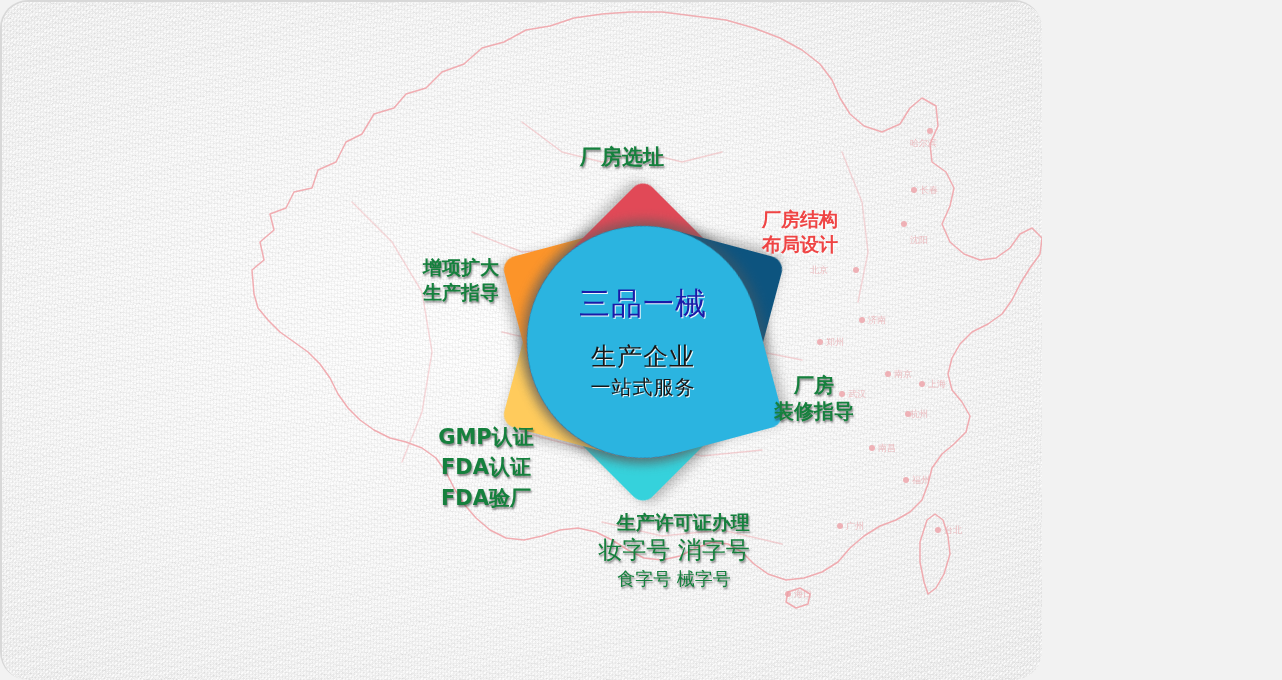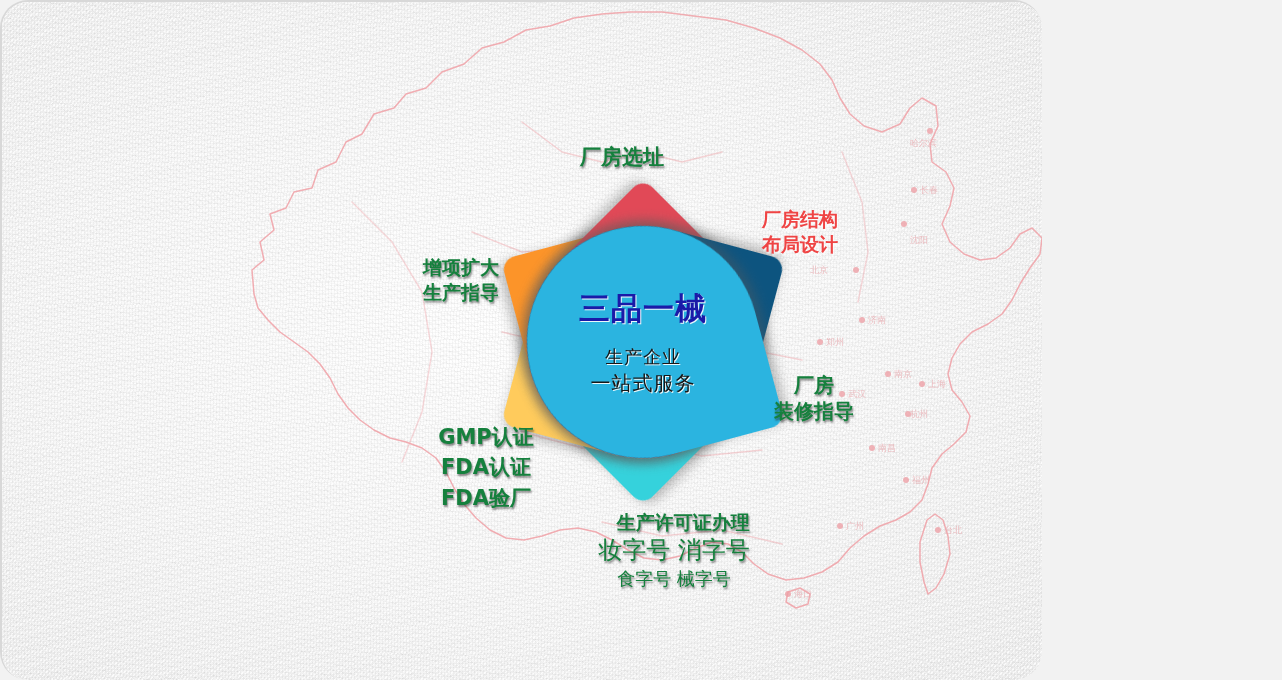--- a/index.html
+++ b/index.html
@@ -74,26 +74,26 @@
   .p5{transform:rotate(255deg);}
 
   
   #center-hub{
     position:absolute;left:50%;top:50%;width:236px;height:236px;
     margin-left:-118px;margin-top:-118px;border-radius:50%;
     display:flex;flex-direction:column;align-items:center;justify-content:center;
     text-align:center;
   }
   #center-title{
-    font-size:31px;font-weight:bold;color:#1a1aa8;letter-spacing:1px;
+    font-size:31px;font-weight:normal;color:#1a1aa8;letter-spacing:1px;
     text-shadow:1px 1px 0 rgba(255,255,255,.9);
     margin-bottom:15px;
   }
   #center-sub1{
-    font-size:18px;color:#161616;letter-spacing:1px;
+    font-size:25px;color:#161616;letter-spacing:1px;
     text-shadow:1px 1px 0 rgba(255,255,255,.9);
     margin-bottom:1px;
   }
   #center-sub2{
     font-size:20px;color:#161616;letter-spacing:1px;
     text-shadow:1px 1px 0 rgba(255,255,255,.9);
   }
   .lbl-main{display:block;}
   .lbl-sub{display:block;}
 </style>

